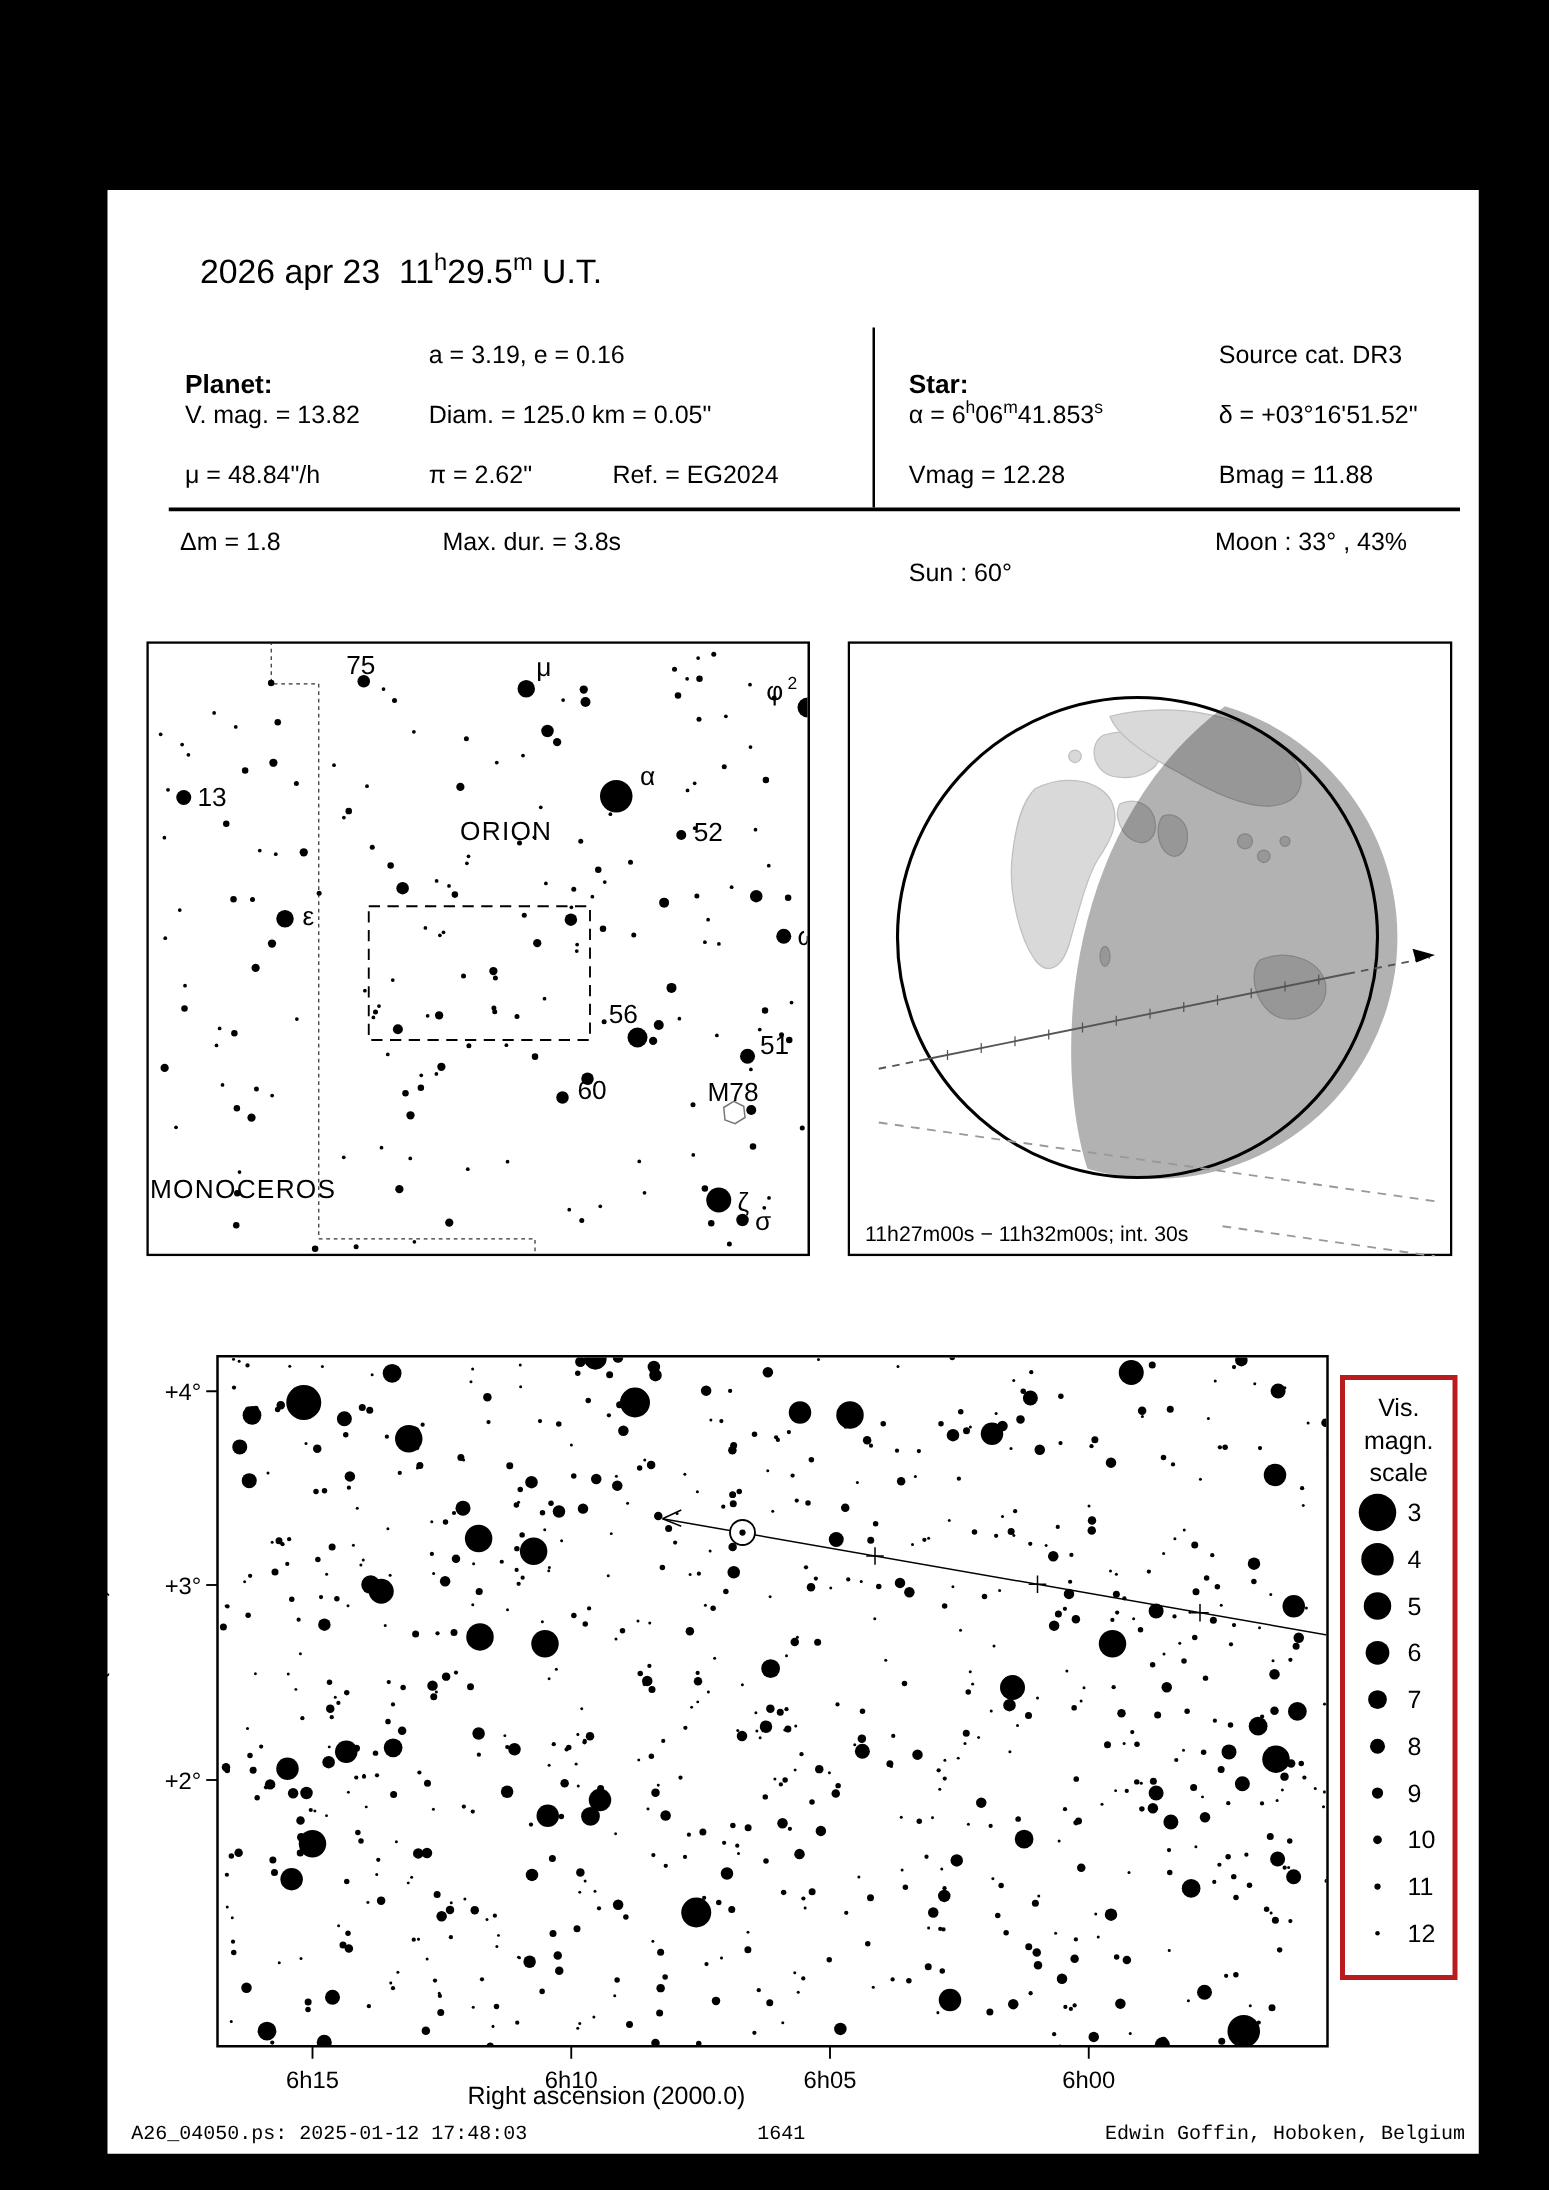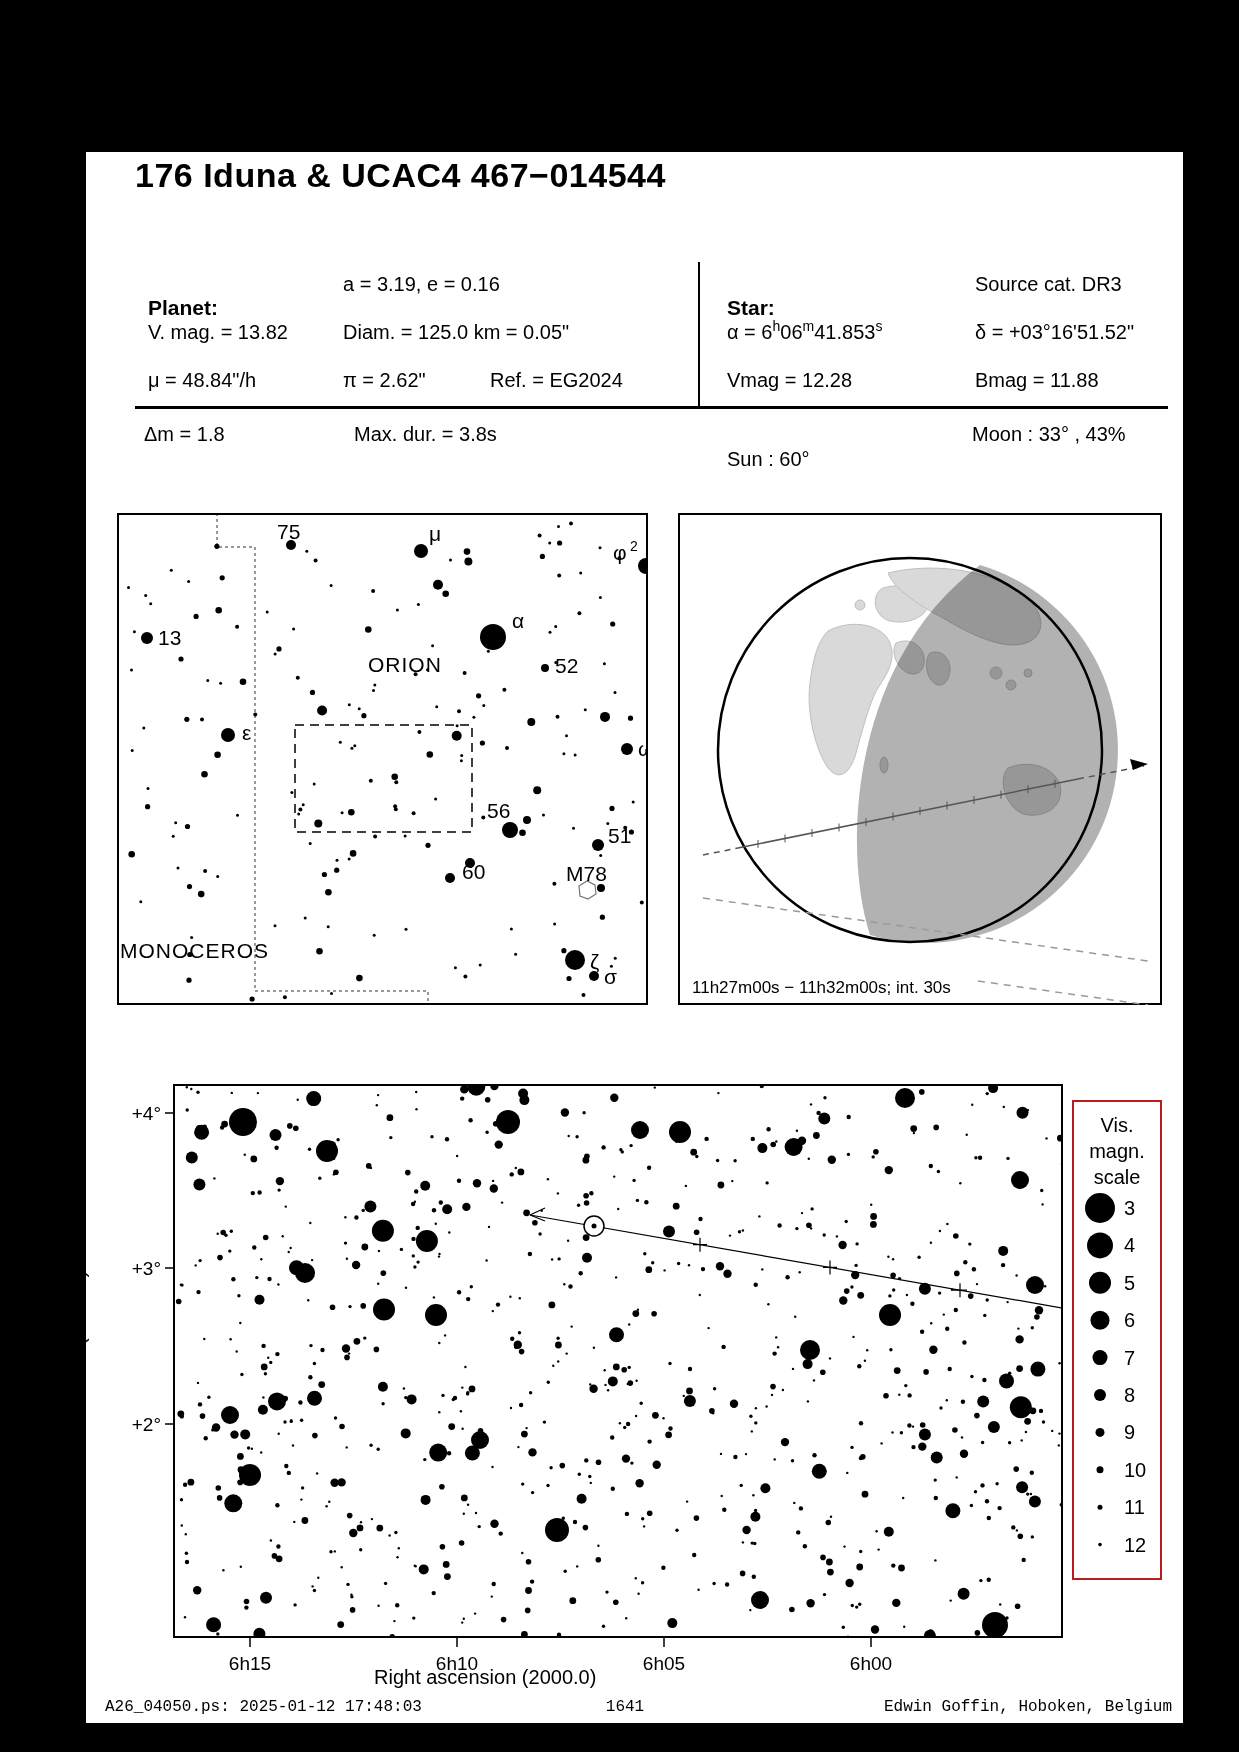--- a/index.html
+++ b/index.html
@@ -9,33 +9,37 @@
   .abs{position:absolute;}
   .title{font-size:34px;font-weight:bold;letter-spacing:0.5px;white-space:nowrap;}
   .subtitle{font-size:27px;white-space:nowrap;}
   .subtitle sup{font-size:19px;vertical-align:super;line-height:0;}
   .cell{font-size:20px;white-space:nowrap;}
   .cell.hdr{font-weight:bold;font-size:21px;margin-top:24px;}
   .cell sup{font-size:14px;vertical-align:super;line-height:0;}
   .vline{width:2px;background:#000;}
   .hrule{height:3px;background:#000;}
   svg text{font-family:"Liberation Sans",sans-serif;}
-  .legendbox{border:2px solid #b91c1c;background:#fff;}
+  .legendbox{border:4px solid #b91c1c;background:#fff;}
   .legend-title{font-size:20px;text-align:center;line-height:26px;margin-top:10px;}
   .axis-title{font-size:20px;white-space:nowrap;}
   .rot{transform:translate(-50%,-50%) rotate(-90deg);white-space:nowrap;}
   .footer{font-family:"Liberation Mono","DejaVu Sans Mono",monospace;font-size:16px;white-space:nowrap;}
 </style>
 </head>
 <body>
 
 <div class="canvas">
   <div class="page"></div>
 
-  <div class="abs title" style="left:135px;top:156px;">176 Iduna  &amp;  UCAC4 467−014544</div>
+  <div class="abs subtitle" style="left:160px;top:202px;">
+    <span>2026 apr 23</span>&nbsp;
+    <span>11</span><sup>h</sup><span>29.5</span><sup>m</sup>
+    <span>U.T.</span>
+  </div>
 
   <div class="abs cell hdr" style="left:148px;top:272px;">Planet:</div>
   <div class="abs cell" style="left:343px;top:273px;">a = 3.19, e = 0.16</div>
   <div class="abs cell hdr" style="left:727px;top:272px;">Star:</div>
   <div class="abs cell" style="left:975px;top:273px;">Source cat.  DR3</div>
 
   <div class="abs cell" style="left:148px;top:321px;">V. mag. = 13.82</div>
   <div class="abs cell" style="left:343px;top:321px;">Diam. = 125.0 km = 0.05"</div>
   <div class="abs cell" style="left:727px;top:321px;">
     <span>α = </span><span>6</span><sup>h</sup><span>06</span><sup>m</sup><span>41.853</span><sup>s</sup>

